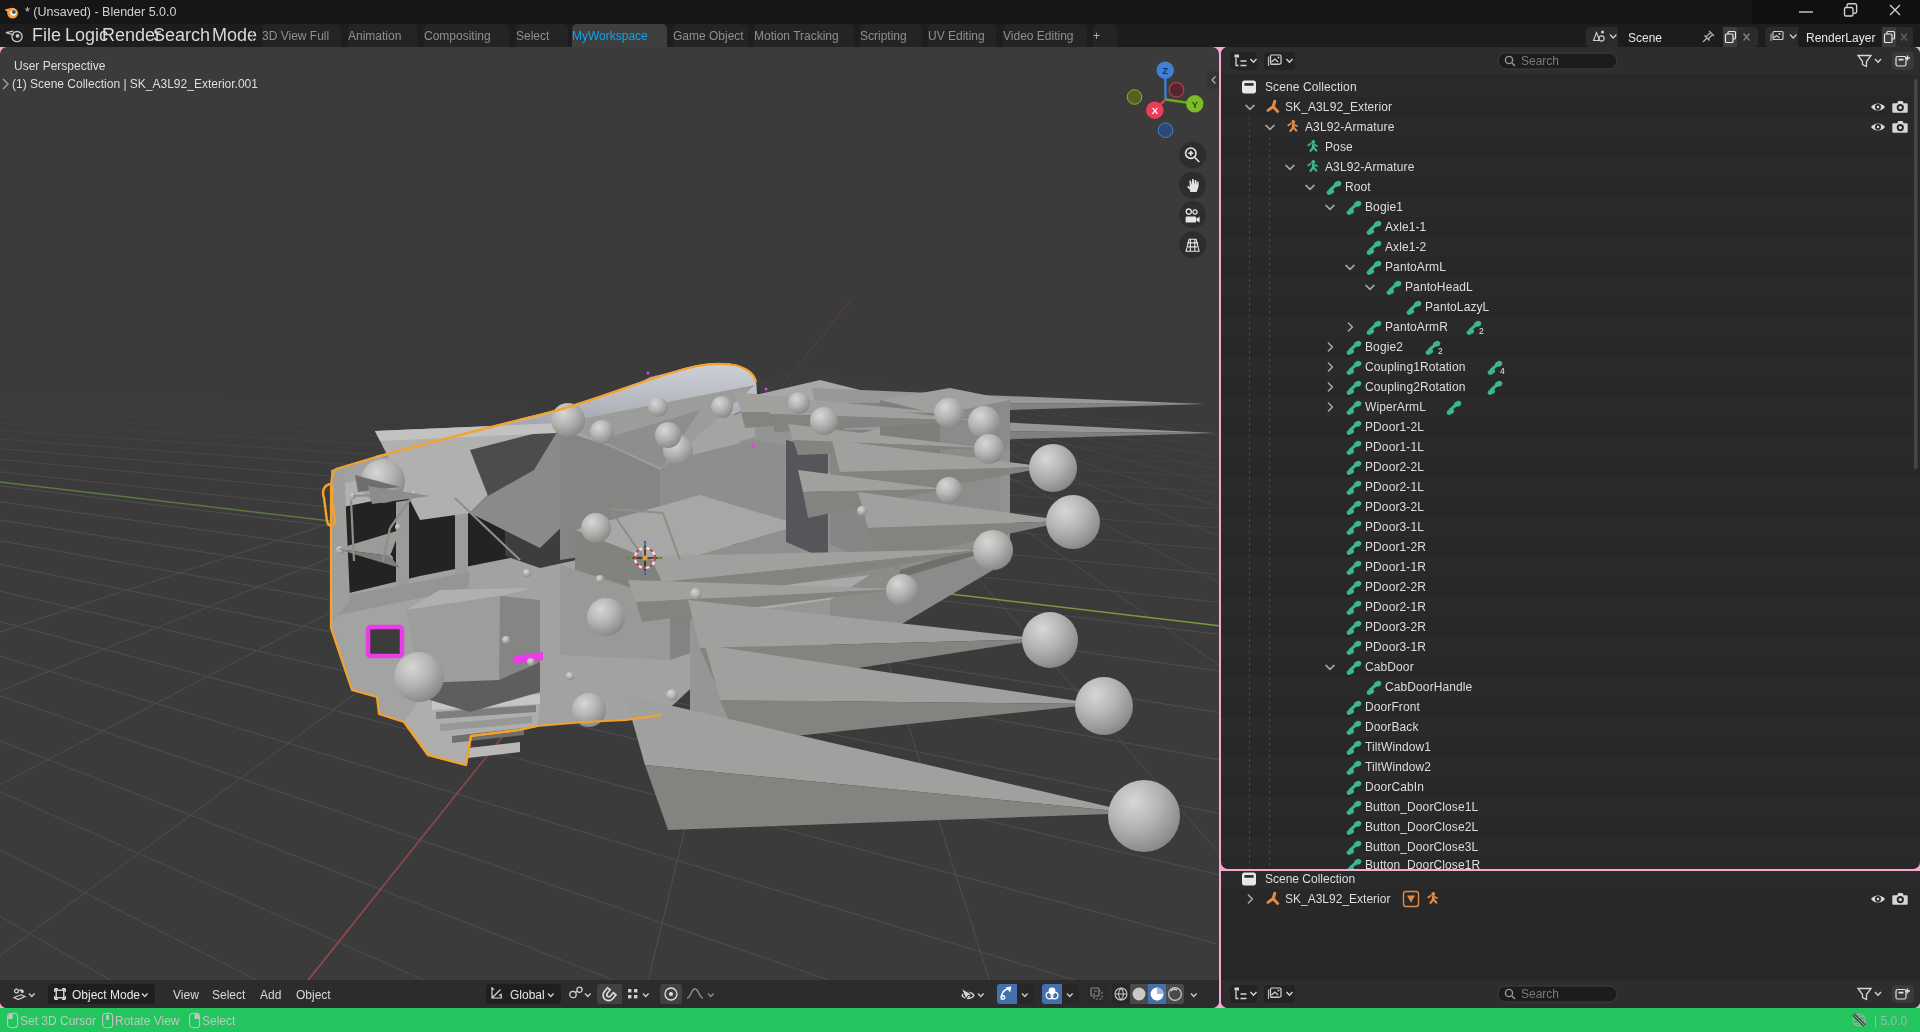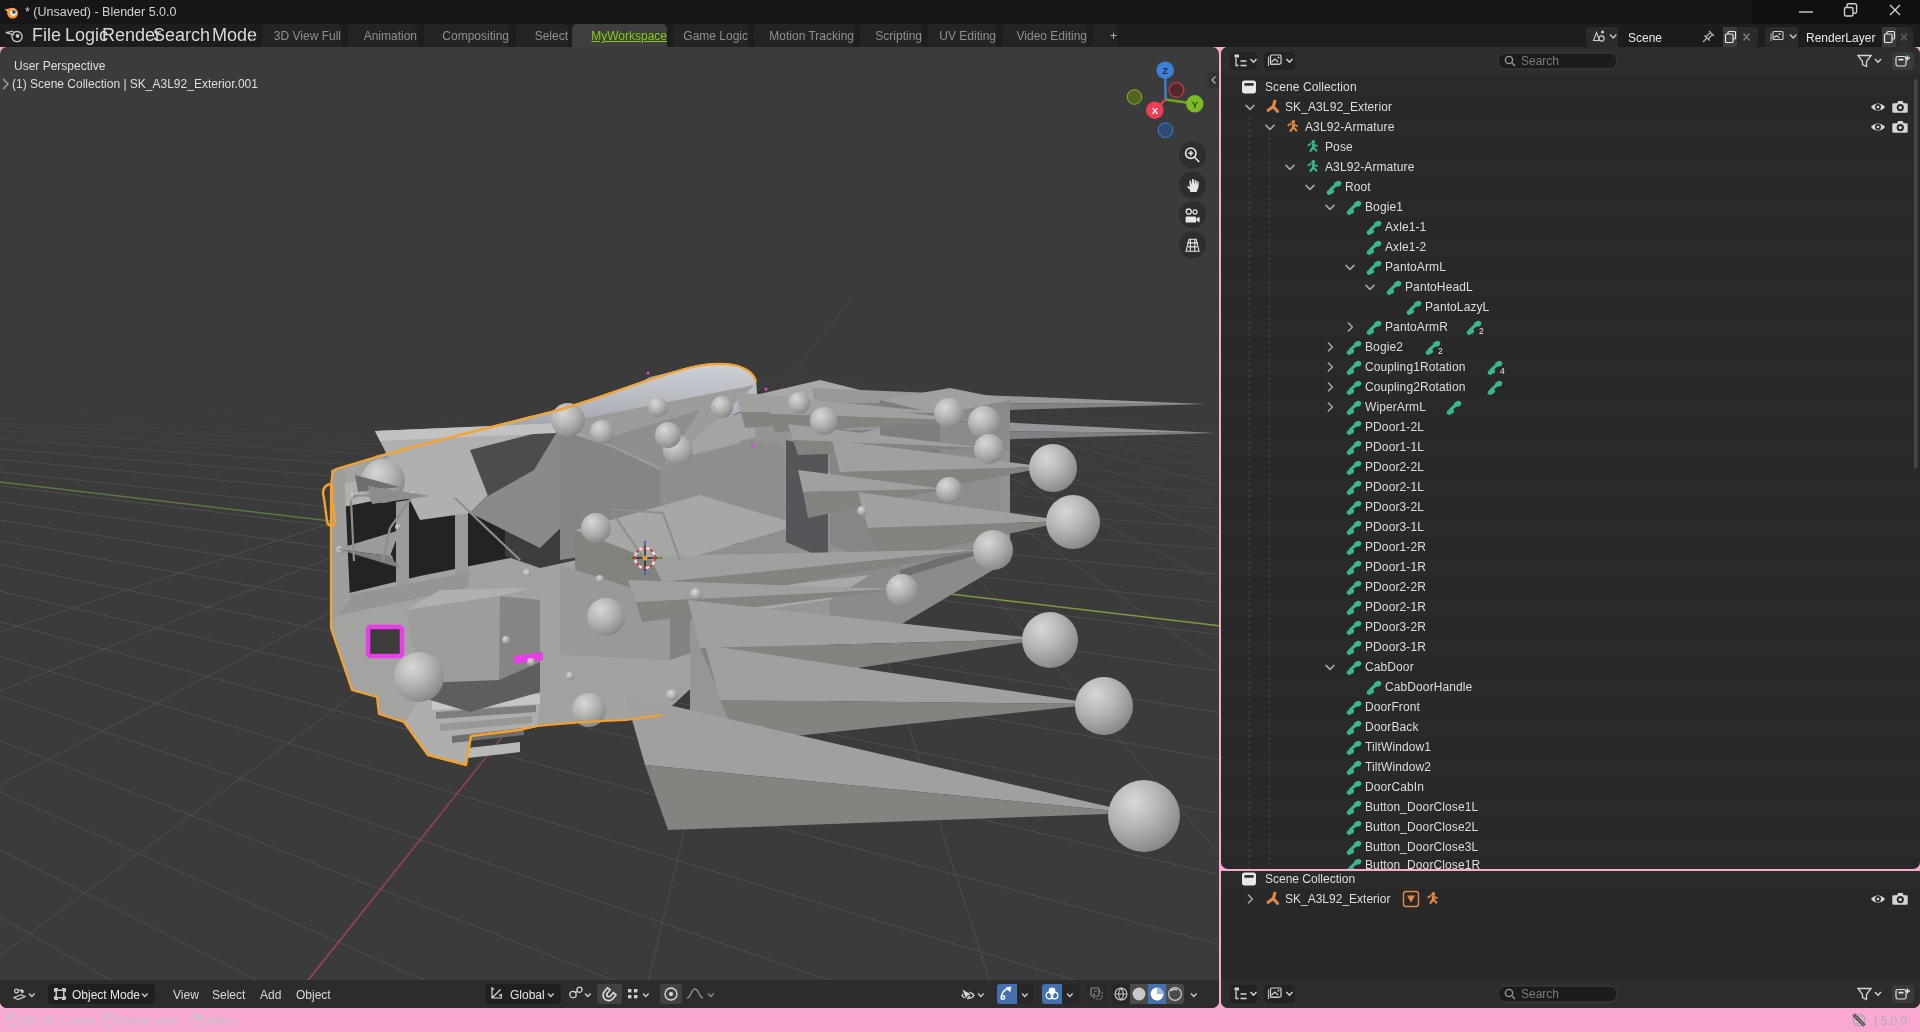--- a/index.html
+++ b/index.html
@@ -2,24 +2,24 @@
 <html><head><meta charset="utf-8">
 <style>
 html,body{margin:0;padding:0;background:#101010;width:1920px;height:1032px;overflow:hidden;
 font-family:"Liberation Sans",sans-serif;-webkit-font-smoothing:antialiased;}
 #root{position:relative;width:1920px;height:1032px;}
 .abs{position:absolute;}
 #titlebar{left:0;top:0;width:1752px;height:24px;background:#161616;}
 #menubar{left:0;top:24px;width:1920px;height:23px;background:#1d1d1d;}
 .mitem{position:absolute;top:0;height:23px;line-height:23px;font-size:18px;color:#d8d8d8;}
 .tab{position:absolute;top:0;height:23px;line-height:24px;font-size:12px;color:#8f8f8f;
-background:#242424;border-radius:5px 5px 0 0;text-align:right;}
-.tab.active{background:#3e3e3e;color:#84cc16;text-decoration:underline;}
+background:#242424;border-radius:5px 5px 0 0;text-align:left;}
+.tab.active{background:#3e3e3e;color:#0ea5e9;}
 #mainarea{left:0;top:47px;width:1920px;height:961px;background:#f9a8d4;}
-#statusbar{left:0;top:1008px;width:1920px;height:24px;background:#f9a8d4;}
+#statusbar{left:0;top:1008px;width:1920px;height:24px;background:#22c55e;}
 svg{display:block;}
 text{font-family:"Liberation Sans",sans-serif;}
 </style></head>
 <body>
 <div id="root">
 <div id="titlebar" class="abs">
   <svg class="abs" style="left:4px;top:5px" width="15" height="15" viewBox="0 0 15 15">
     <circle cx="8.6" cy="8.2" r="5.4" fill="#ff9b37"></circle>
     <circle cx="9.3" cy="7.6" r="3.1" fill="#fdfdfd"></circle>
     <circle cx="9.9" cy="7.0" r="2.0" fill="#2a5e8a"></circle>
@@ -47,21 +47,21 @@
   <span class="mitem" style="left:65px">Logic</span>
   <span class="mitem" style="left:102px">Render</span>
   <span class="mitem" style="left:153px">Search</span>
   <span class="mitem" style="left:212px">Mode</span>
   <div class="abs" style="left:252px;top:7px;width:1px;height:10px;background:#4a4a4a"></div>
   <div class="tab" style="left:262px;width:79px">3D View Full</div>
   <div class="tab" style="left:348px;width:69px">Animation</div>
   <div class="tab" style="left:424px;width:85px">Compositing</div>
   <div class="tab" style="left:516px;width:52px">Select</div>
   <div class="tab active" style="left:572px;width:95px">MyWorkspace</div>
-  <div class="tab" style="left:673px;width:75px">Game Logic</div>
+  <div class="tab" style="left:673px;width:75px">Game Object</div>
   <div class="tab" style="left:754px;width:100px">Motion Tracking</div>
   <div class="tab" style="left:860px;width:62px">Scripting</div>
   <div class="tab" style="left:928px;width:68px">UV Editing</div>
   <div class="tab" style="left:1003px;width:84px">Video Editing</div>
   <div class="tab" style="left:1093px;width:24px;color:#b5b5b5">+</div>
 
 <svg class="abs" style="left:1586px;top:3px" width="330" height="20" viewBox="0 0 330 20">
 <path d="M4,0 L32,0 L32,20 L4,20 A4,4 0 0 1 0,16 L0,4 A4,4 0 0 1 4,0 Z" fill="#2b2b2b"></path>
 <rect x="32" y="0" width="105" height="20" fill="#1c1c1c"></rect>
 <rect x="137" y="0" width="14" height="20" fill="#3d3d3d"></rect>

